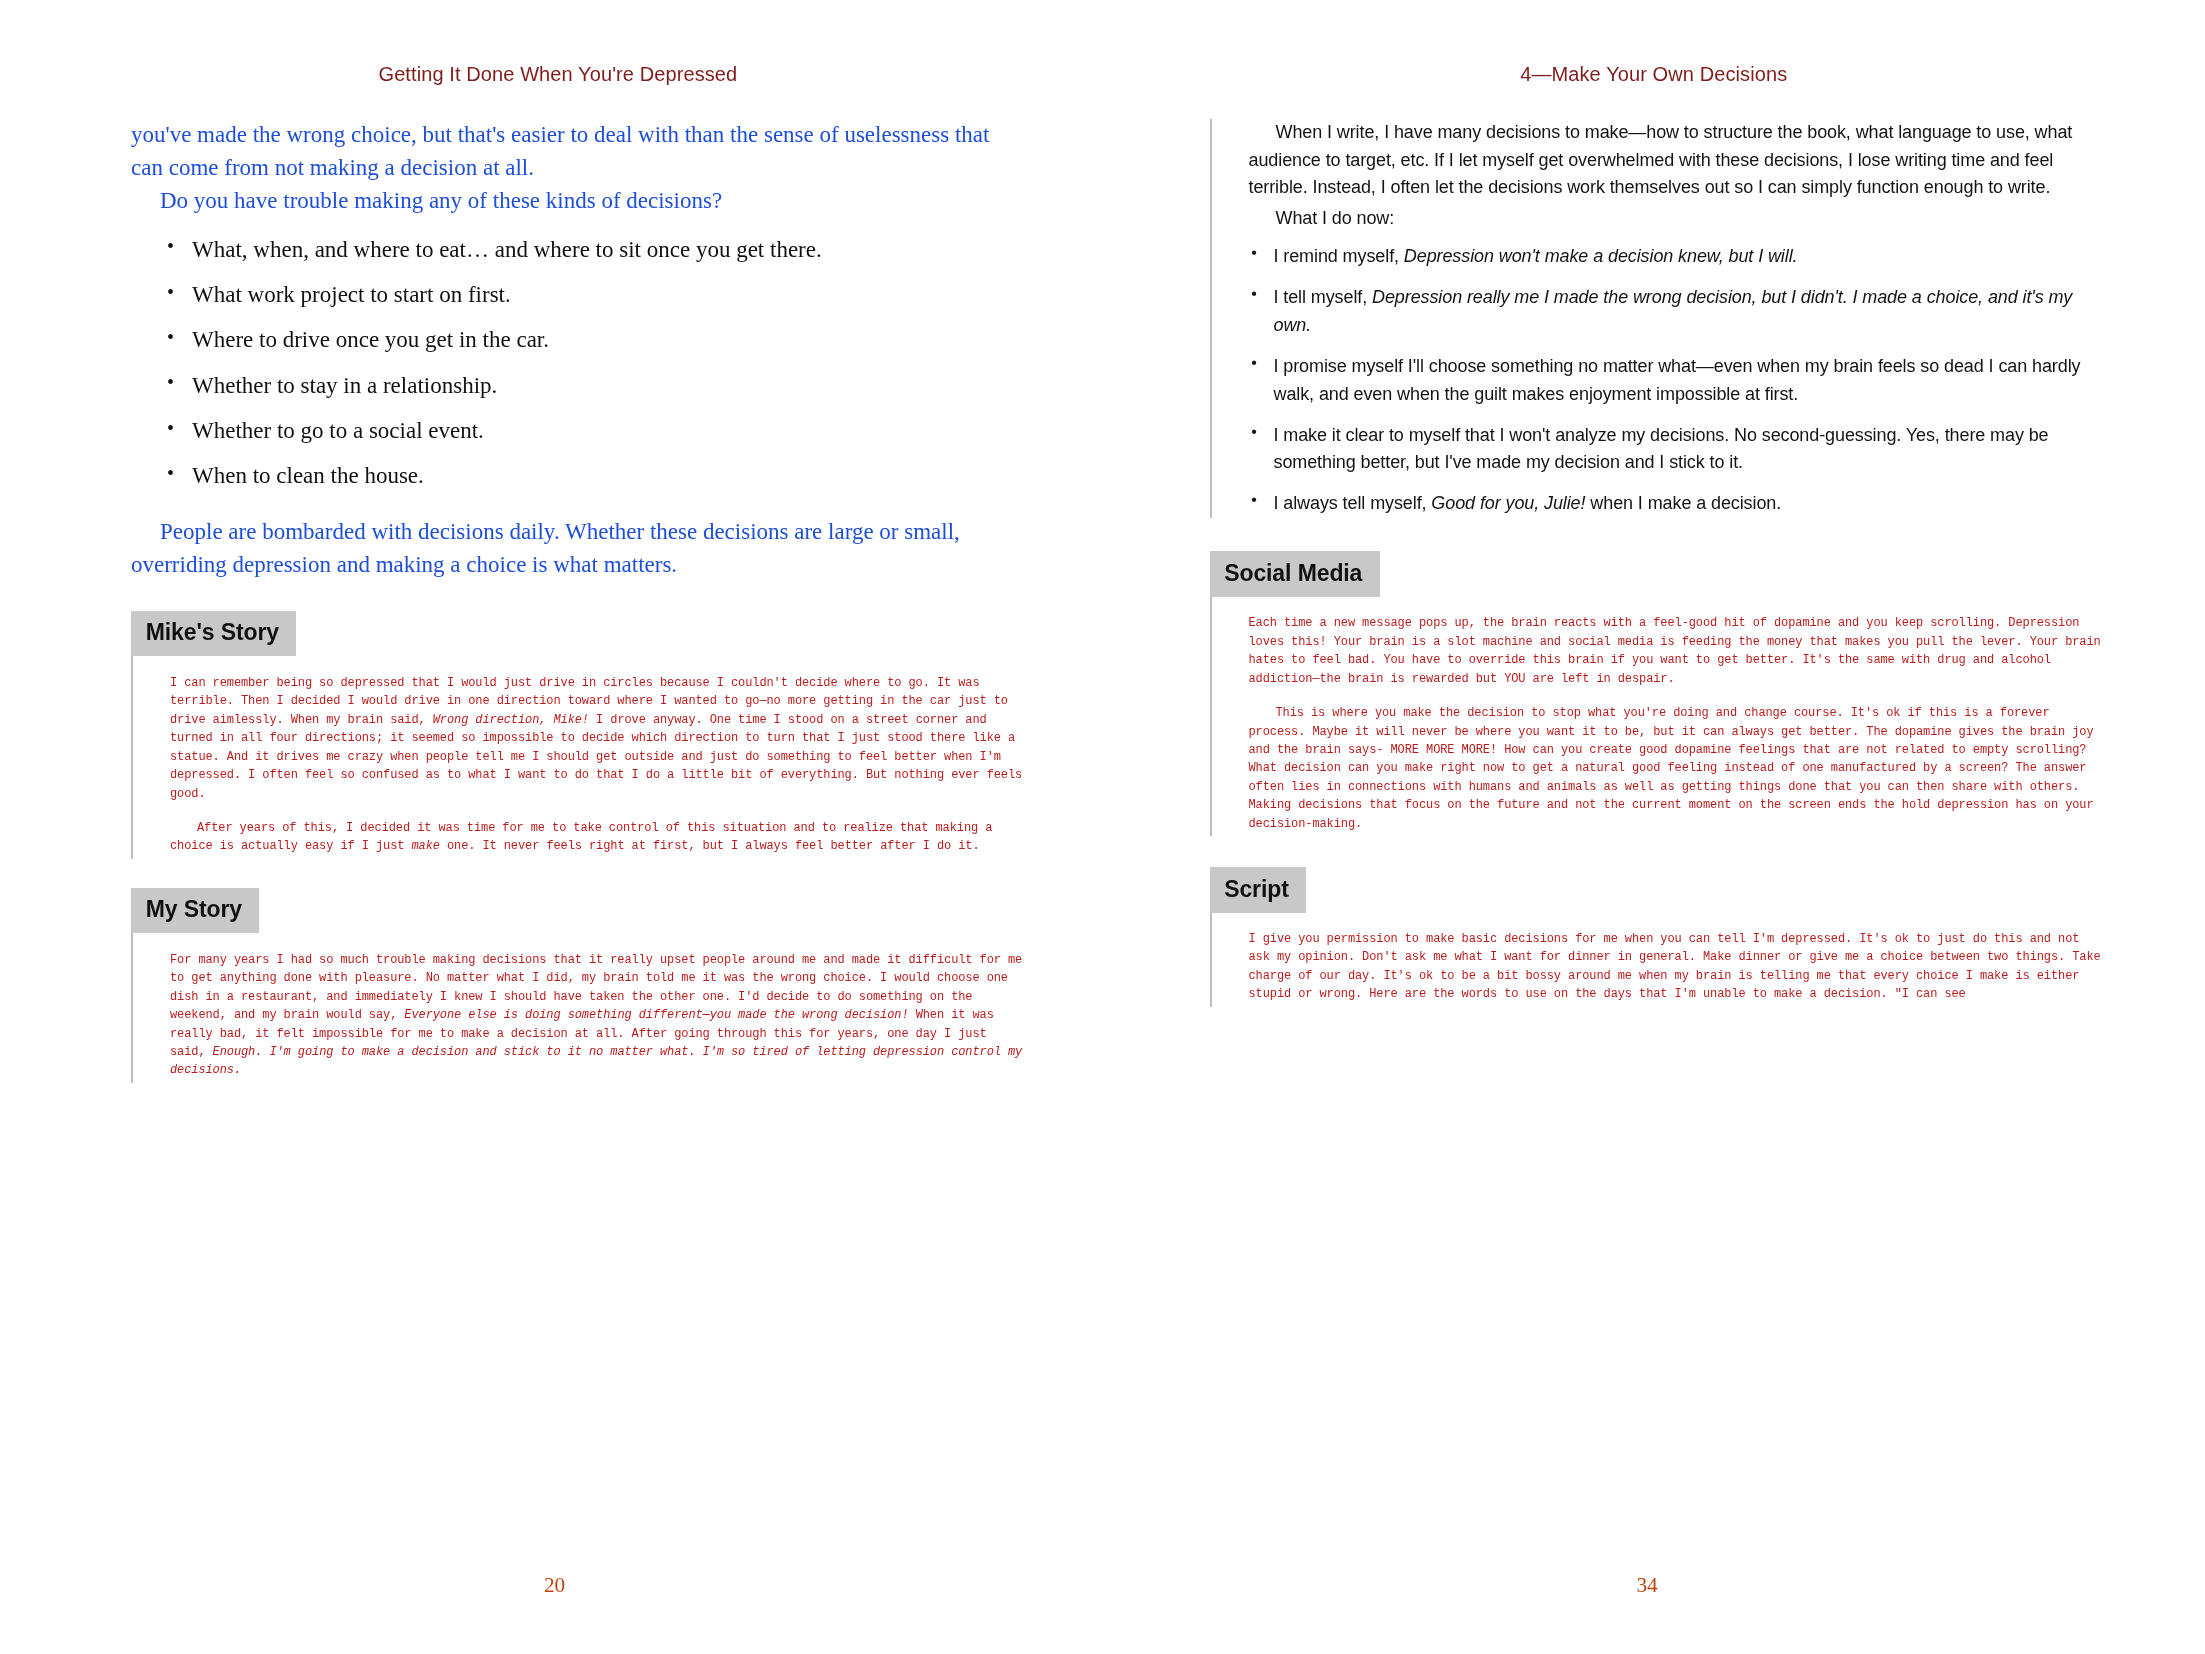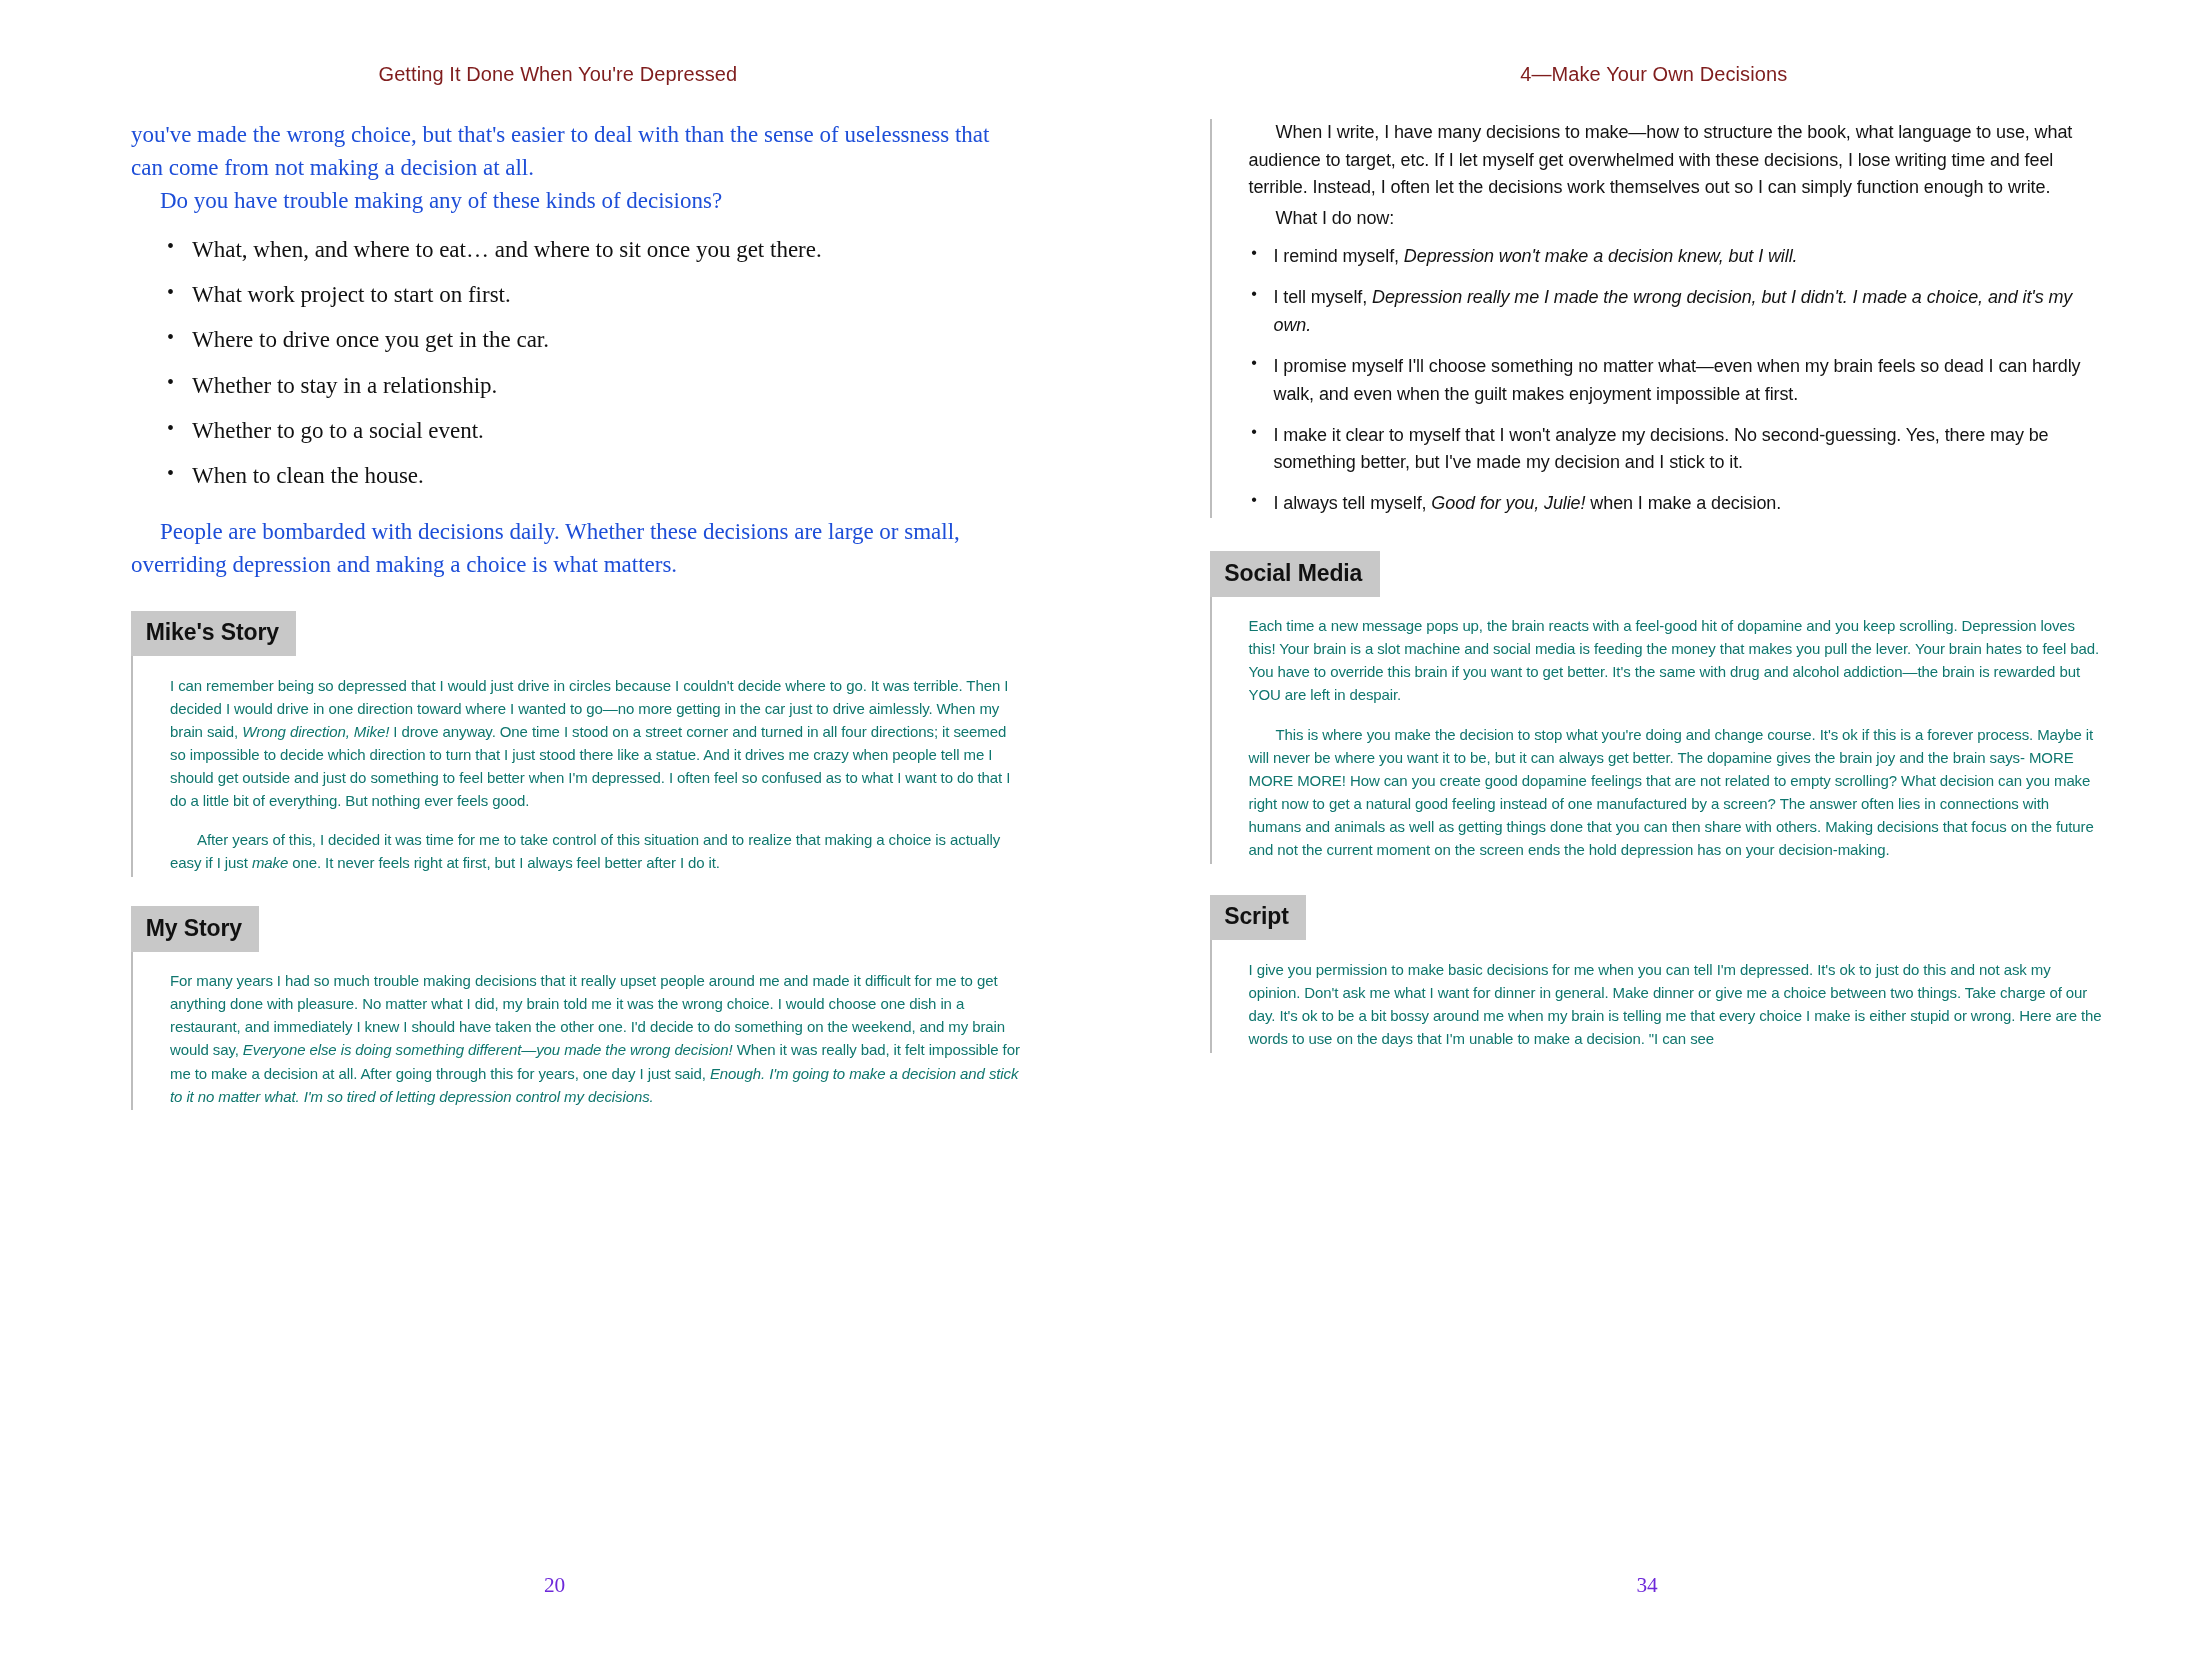--- a/index.html
+++ b/index.html
@@ -106,24 +106,24 @@
     line-height: 1;
     padding: 10.7px 17.3px 12px 14.7px;
     letter-spacing: -0.1px;
   }
   .story-body {
     border-left: 2px solid #bdbdbd;
     padding: 17.3px 0 2.7px 37px;
     margin-top: 0;
   }
   .sans-body {
-    font-family: Liberation Sans, sans-serif;
-    font-size: 15px;
+    font-family: Liberation Mono, monospace;
+    font-size: 12px;
     line-height: 1.54;
-    color: #0f766e;
+    color: #b91c1c;
     letter-spacing: -0.1px;
   }
   .sans-body p { margin: 0; }
   .sans-body p.indent { text-indent: 27px; margin-top: 16px; }
   .sans-body em { font-style: italic; }
 
   
   .cont-rule {
     border-left: 2px solid #bdbdbd;
     padding-left: 37px;
@@ -164,21 +164,21 @@
 
   
   .folio {
     position: absolute;
     bottom: 57px;
     left: 0;
     right: 0;
     text-align: center;
     font-family: "Liberation Serif", serif;
     font-size: 21.3px;
-    color: #6d28d9;
+    color: #c2410c;
   }
   .page-left .folio  { padding-left: 6.7px; }
   .page-right .folio { padding-right: 13.3px; }
 </style>
 </head>
 <body>
 
 <div class="spread">
 
   <div class="page page-left">

